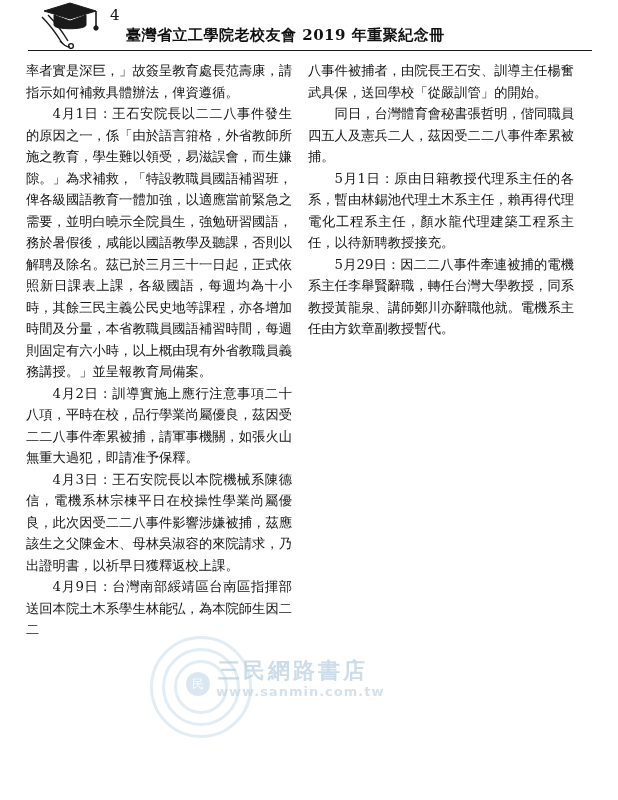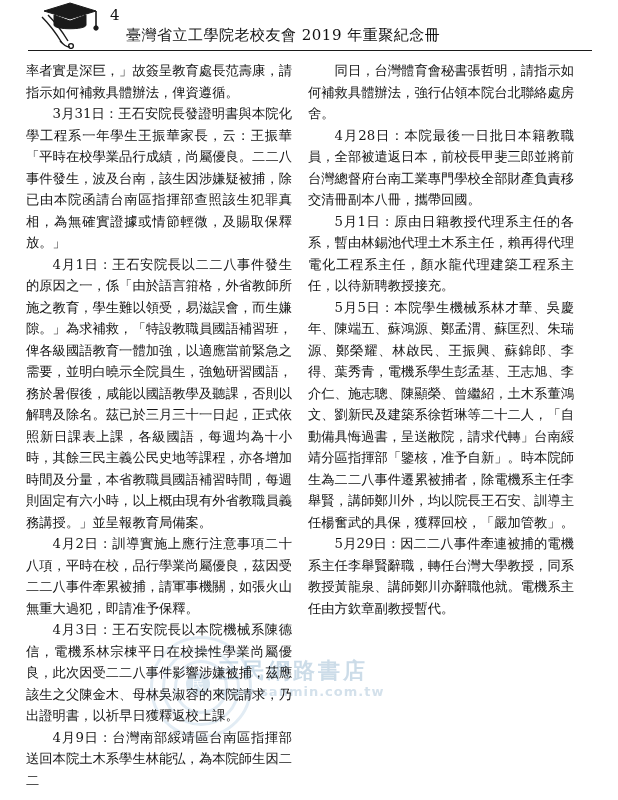--- a/index.html
+++ b/index.html
@@ -95,21 +95,21 @@
     left: 84px;
     top: 6px;
     font-size: 15px;
     font-family: "DejaVu Serif", "Liberation Serif", serif;
   }
   #masthead-title {
     position: absolute;
     left: 100px;
     top: 26px;
     font-size: 15px;
-    font-weight: normal;
+    font-weight: bold;
     letter-spacing: 0.5px;
     font-family: "DejaVu Serif", "Liberation Serif", serif;
   }
   #header-rule {
     position: absolute;
     left: 2px;
     right: 0px;
     top: 50px;
     height: 0;
     border-top: 1.6px solid #1a1a1a;
@@ -171,29 +171,27 @@
     </span>
     <span id="folio">4</span>
     <span id="masthead-title">臺灣省立工學院老校友會 2019 年重聚紀念冊</span>
     <div id="header-rule"></div>
   </div>
 
   <div id="columns">
 
     <div class="column" id="col-left">
       <p class="para noindent">率者實是深巨，」故簽呈教育處長范壽康，請指示如何補救具體辦法，俾資遵循。</p>
-      <p class="para">3月31日：王石安院長發證明書與本院化學工程系一年學生王振華家長，云：王振華「平時在校學業品行成績，尚屬優良。二二八事件發生，波及台南，該生因涉嫌疑被捕，除已由本院函請台南區指揮部查照該生犯罪真相，為無確實證據或情節輕微，及賜取保釋放。」</p>
       <p class="para">4月1日：王石安院長以二二八事件發生的原因之一，係「由於語言箝格，外省教師所施之教育，學生難以領受，易滋誤會，而生嫌隙。」為求補救，「特設教職員國語補習班，俾各級國語教育一體加強，以適應當前緊急之需要，並明白曉示全院員生，強勉研習國語，務於暑假後，咸能以國語教學及聽課，否則以解聘及除名。茲已於三月三十一日起，正式依照新日課表上課，各級國語，每週均為十小時，其餘三民主義公民史地等課程，亦各增加時間及分量，本省教職員國語補習時間，每週則固定有六小時，以上概由現有外省教職員義務講授。」並呈報教育局備案。</p>
       <p class="para">4月2日：訓導實施上應行注意事項二十八項，平時在校，品行學業尚屬優良，茲因受二二八事件牽累被捕，請軍事機關，如張火山無重大過犯，即請准予保釋。</p>
       <p class="para">4月3日：王石安院長以本院機械系陳德信，電機系林宗棟平日在校操性學業尚屬優良，此次因受二二八事件影響涉嫌被捕，茲應該生之父陳金木、母林吳淑容的來院請求，乃出證明書，以祈早日獲釋返校上課。</p>
       <p class="para">4月9日：台灣南部綏靖區台南區指揮部送回本院土木系學生林能弘，為本院師生因二二</p>
     </div>
 
     <div class="column" id="col-right">
-      <p class="para">同日，台灣體育會秘書張哲明，請指示如何補救具體辦法，強行佔領本院台北聯絡處房舍。</p>
-      <p class="para">4月28日：本院最後一日批日本籍教職員，全部被遣返日本，前校長甲斐三郎並將前台灣總督府台南工業專門學校全部財產負責移交清冊副本八冊，攜帶回國。</p>
+      <p class="para noindent">八事件被捕者，由院長王石安、訓導主任楊奮武具保，送回學校「從嚴訓管」的開始。</p>
+      <p class="para">同日，台灣體育會秘書張哲明，偕同職員四五人及憲兵二人，茲因受二二八事件牽累被捕。</p>
       <p class="para">5月1日：原由日籍教授代理系主任的各系，暫由林錫池代理土木系主任，賴再得代理電化工程系主任，顏水龍代理建築工程系主任，以待新聘教授接充。</p>
-      <p class="para">5月5日：本院學生機械系林才華、吳慶年、陳端五、蘇鴻源、鄭孟渭、蘇匡烈、朱瑞源、鄭榮耀、林啟民、王振興、蘇錦郎、李得、葉秀青，電機系學生彭孟基、王志旭、李介仁、施志聰、陳顯榮、曾繼紹，土木系董鴻文、劉新民及建築系徐哲琳等二十二人，「自動備具悔過書，呈送敝院，請求代轉」台南綏靖分區指揮部「鑒核，准予自新」。時本院師生為二二八事件遷累被捕者，除電機系主任李舉賢，講師鄭川外，均以院長王石安、訓導主任楊奮武的具保，獲釋回校，「嚴加管教」。</p>
       <p class="para">5月29日：因二二八事件牽連被捕的電機系主任李舉賢辭職，轉任台灣大學教授，同系教授黃龍泉、講師鄭川亦辭職他就。電機系主任由方欽章副教授暫代。</p>
     </div>
 
   </div>
 </div>
 
 </body></html>

